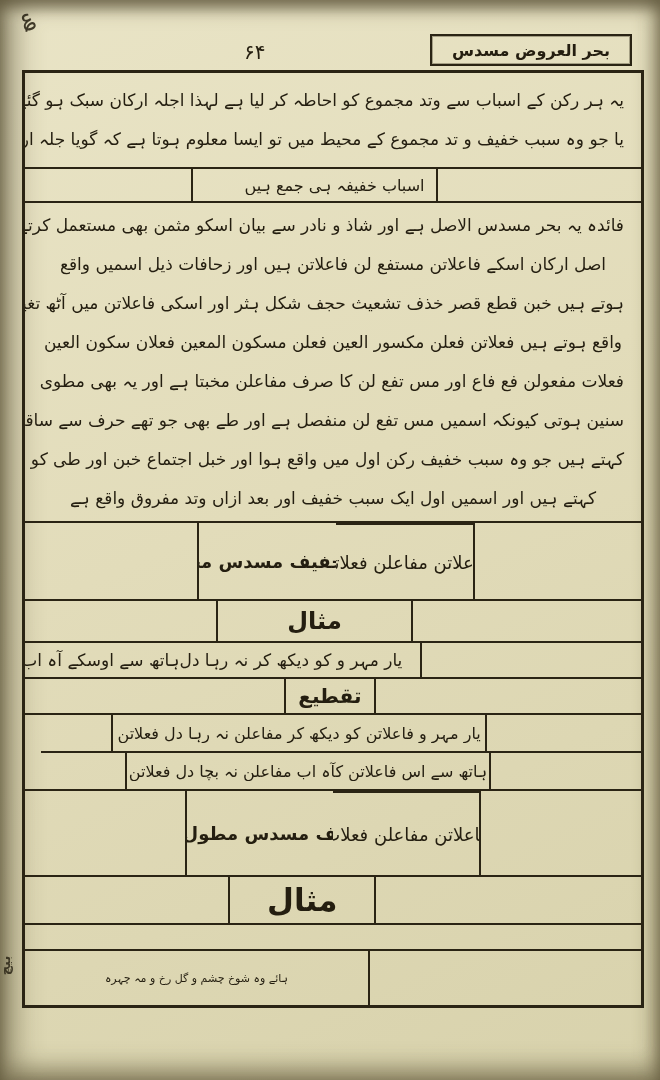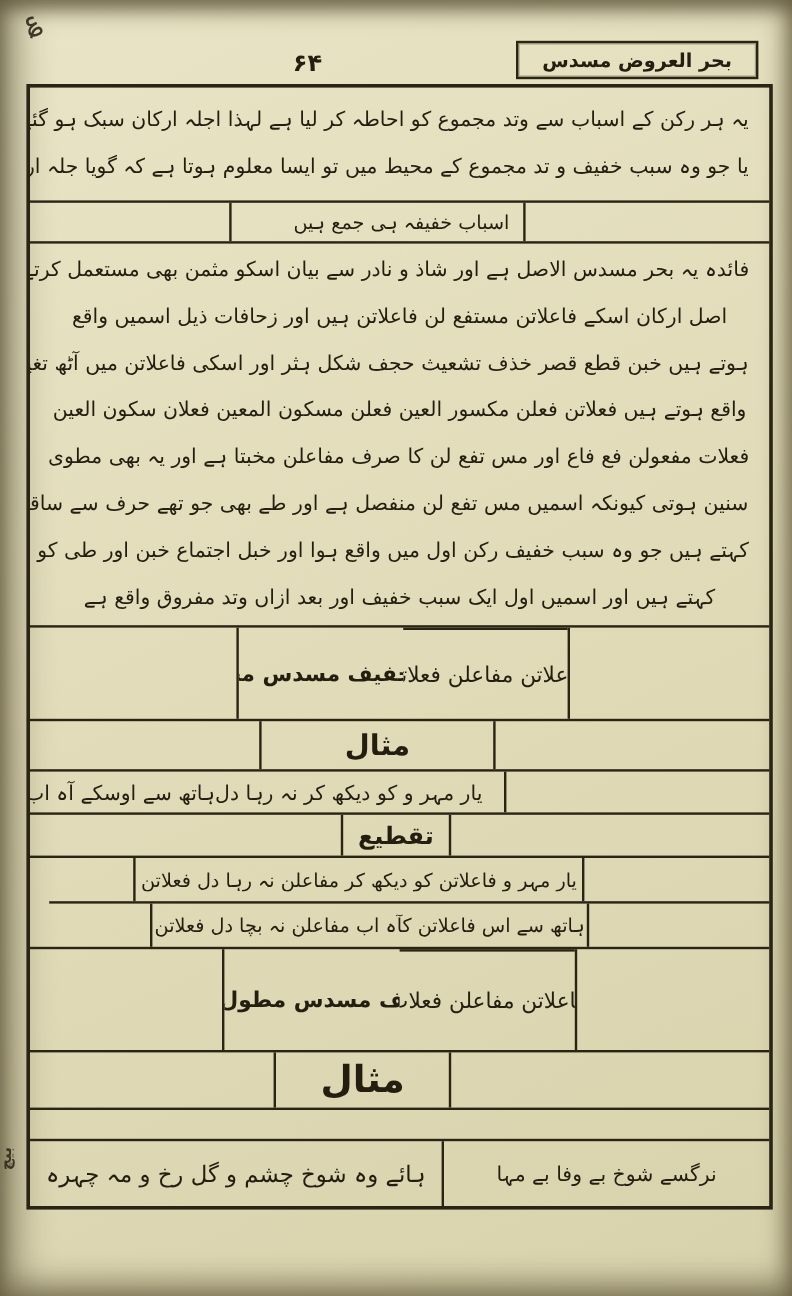--- a/index.html
+++ b/index.html
@@ -15,21 +15,21 @@
     box-shadow:
       inset 0 8px 14px rgba(70,60,35,.55),
       inset 16px 0 28px rgba(80,70,45,.45),
       inset -10px 0 18px rgba(100,90,60,.30),
       inset 0 -14px 22px rgba(90,80,50,.35);
     color:#241e10;
     overflow:hidden;
   }
   
   .corner-mark{position:absolute;left:20px;top:4px;font-size:22px;transform:rotate(-18deg);opacity:.85;}
-  .page-number{position:absolute;left:244px;top:40px;font-size:20px;font-weight:bold;letter-spacing:2px;}
+  .page-number{position:absolute;left:244px;top:40px;font-size:20px;font-weight:normal;letter-spacing:2px;}
   .title-box{
     position:absolute;left:430px;top:34px;width:202px;height:32px;
     border:2px solid #2a2414;box-sizing:border-box;
     box-shadow:inset 0 0 0 1px rgba(42,36,20,.35);
     display:flex;align-items:center;justify-content:center;
     font-size:16px;font-weight:bold;direction:rtl;white-space:nowrap;overflow:hidden;
   }
   .catchword{
     position:absolute;left:-4px;top:958px;font-size:13px;font-weight:bold;
     transform:rotate(-90deg);opacity:.8;
@@ -175,21 +175,18 @@
       <div class="cell w24 vline-l vline-r">
         <span class="label-bigger">مثال</span>
       </div>
       <div class="spacer"></div>
     </div>
 
     <div class="row" style="height:26px;"></div>
 
     <div class="row" style="flex:1 1 auto;">
       <div class="cell w56 vline-r">
-        <span class="center-text" style="font-size:19px;">ہائے وہ شوخ چشم و گل رخ و مہ چہرہ</span>
-      </div>
-      <div class="cell spacer">
-        <span class="center-text" style="font-size:17px;">نرگسے شوخ بے وفا بے مہا</span>
+        <span class="center-text" style="font-size:11px;">ہائے وہ شوخ چشم و گل رخ و مہ چہرہ</span>
       </div>
     </div>
 
   </div>
 </div>
 
 </body></html>

